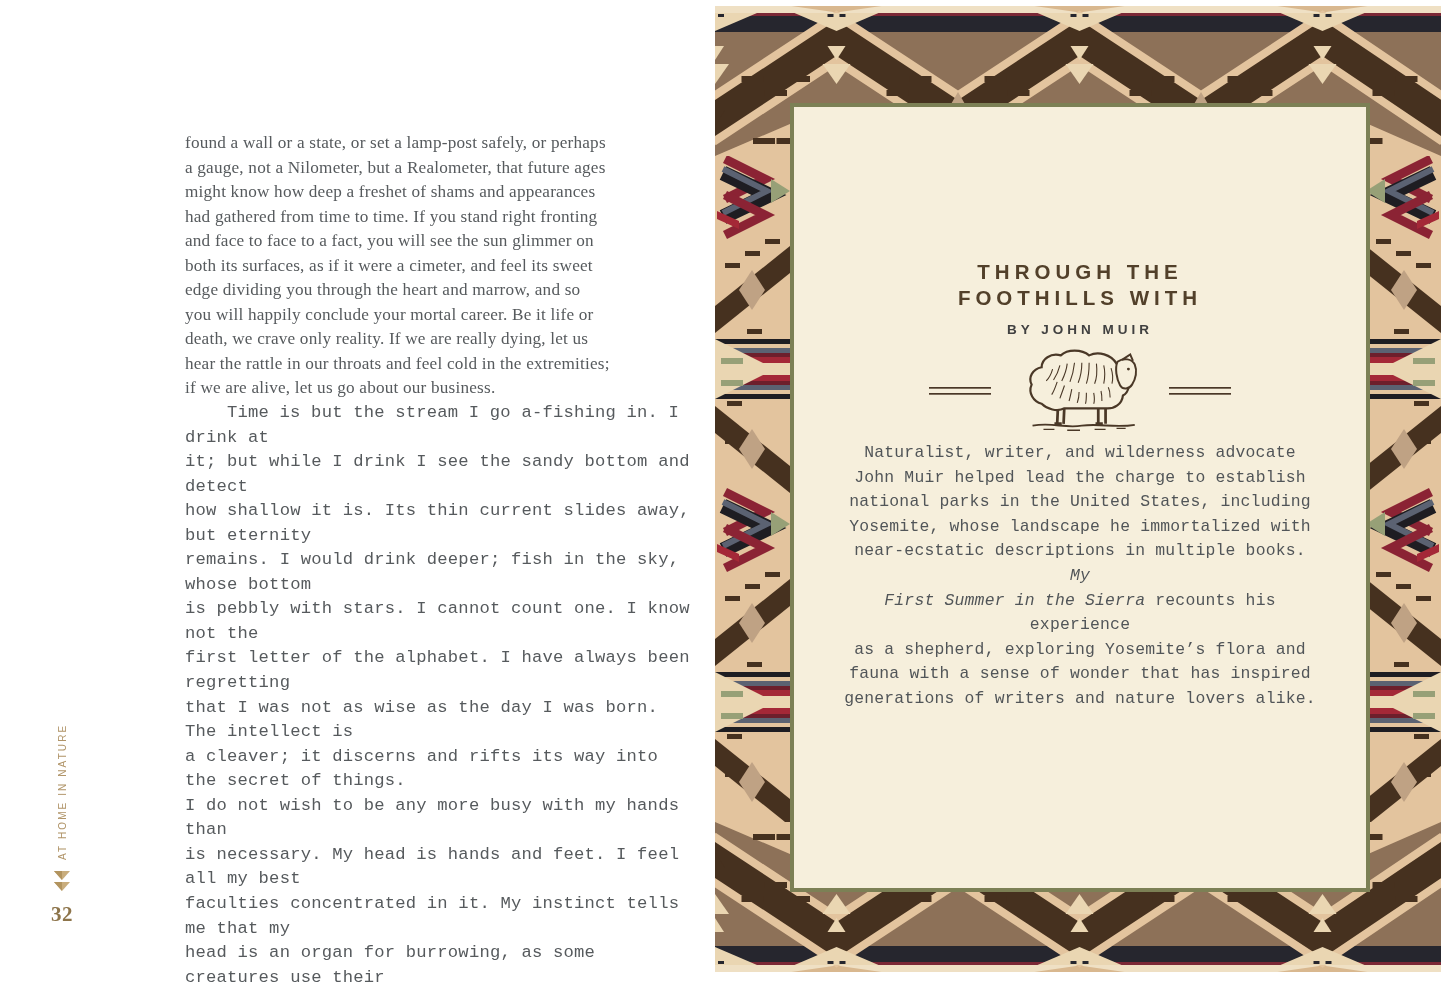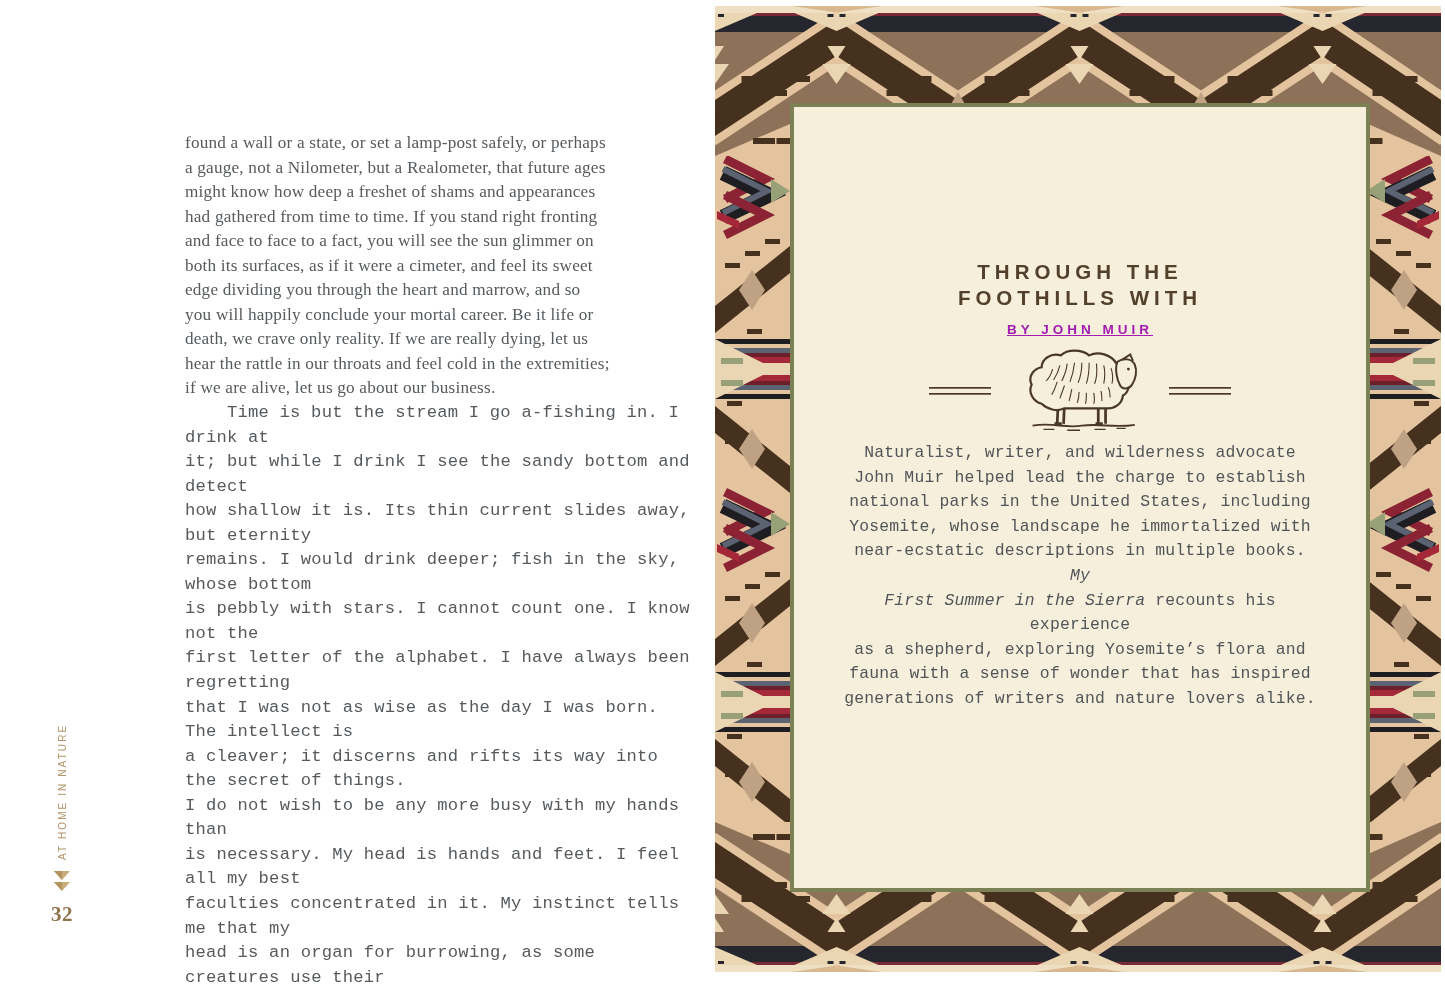--- a/index.html
+++ b/index.html
@@ -33,21 +33,21 @@
 
   .kicker { font-family:"Liberation Sans", sans-serif; font-weight:bold;
             font-size:20.5px; line-height:26px; letter-spacing:5px;
             color:#52402a; white-space:pre-line; }
   .big-title-wrap { margin-top:7px; height:48px; }
   .big-title { display:inline-block; transform:scaleX(.72); transform-origin:50% 50%;
                font-family:"Liberation Sans", sans-serif; font-weight:bold;
                font-size:50px; letter-spacing:1px; color:#645427; white-space:nowrap; }
   .source-line { margin-top:13px; font-size:18.5px; color:#6f5838; letter-spacing:.3px; }
   .byline { margin-top:11px; font-family:"Liberation Sans", sans-serif; font-weight:bold;
-            font-size:13.5px; letter-spacing:4px; color:#a21caf;text-decoration:underline; }
+            font-size:13.5px; letter-spacing:4px; color:#404040; }
   .ornament-row { margin-top:14px; display:flex; align-items:center; justify-content:center; gap:14px; height:80px; }
   .description { margin:10px auto 0; width:478px; font-family:Liberation Mono, monospace;
                  font-size:16.4px; line-height:24.6px; color:#515558; letter-spacing:.2px;
                  white-space:pre-line; }
   .i { font-style:italic; }
 </style>
 </head>
 <body>
 
 <div class="stage">

